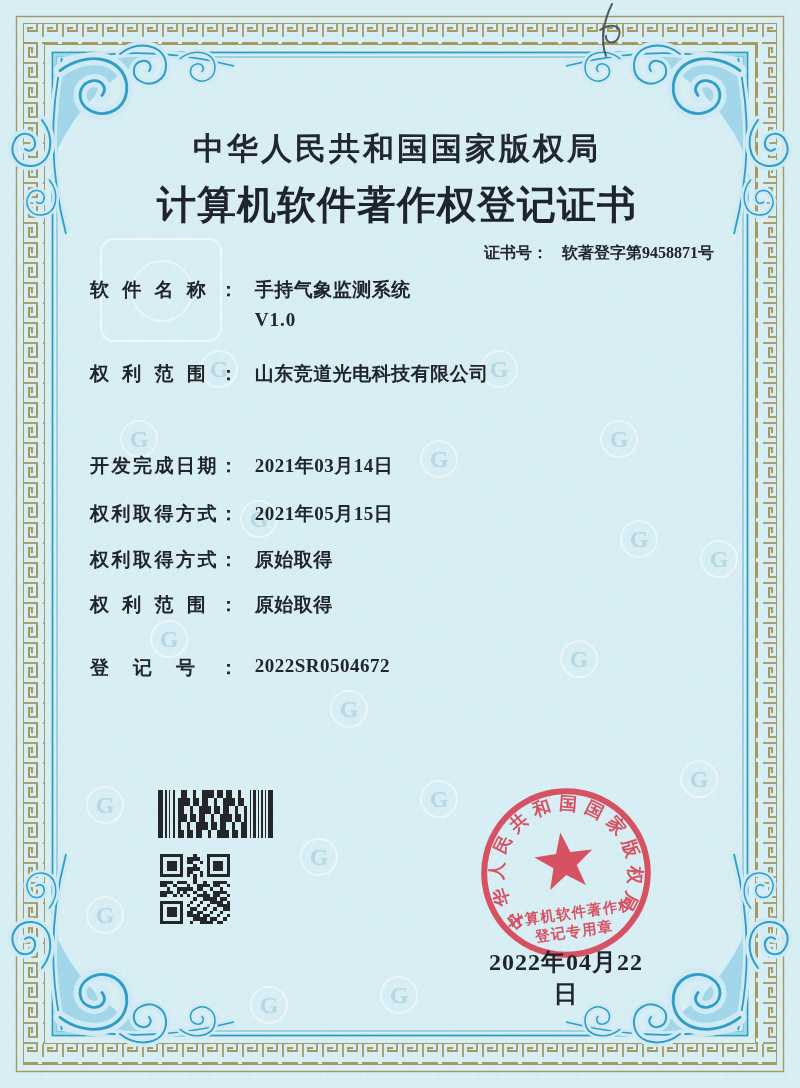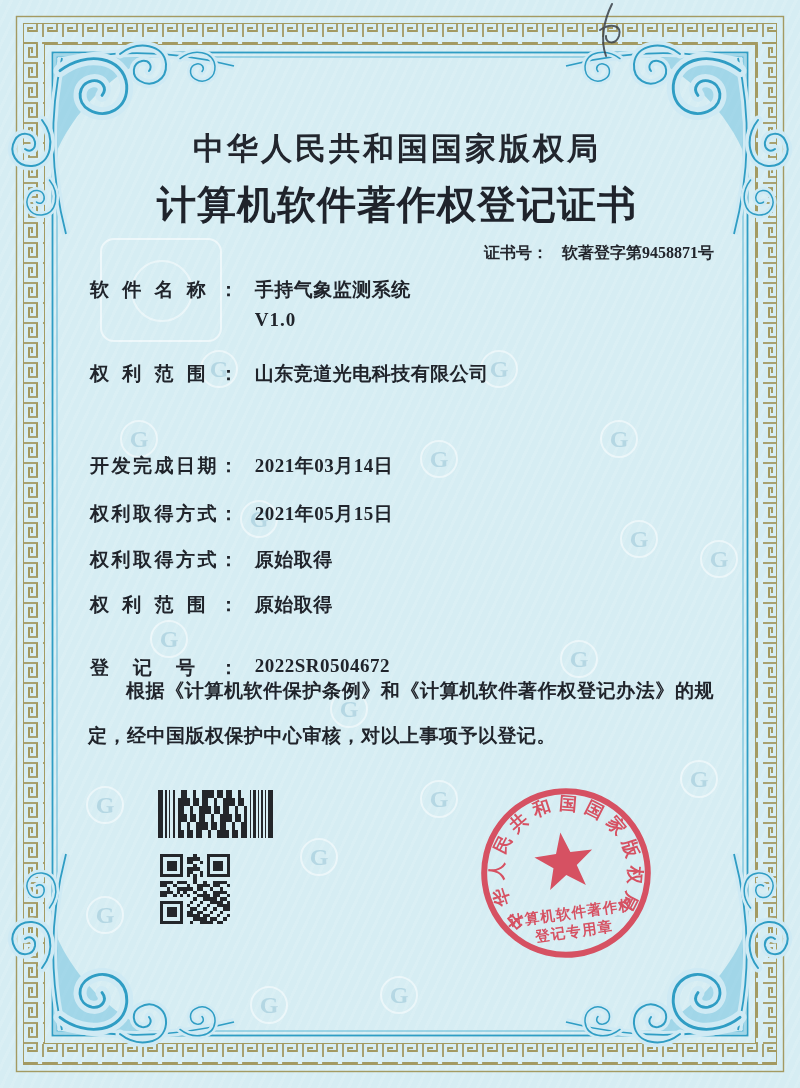--- a/index.html
+++ b/index.html
@@ -163,21 +163,20 @@
     <div class="row r5">
       <span class="lbl">权利范围：</span>
       <span class="val">原始取得</span>
     </div>
     <div class="row r6">
       <span class="lbl">登记号：</span>
       <span class="val">2022SR0504672</span>
     </div>
   </div>
 
-  <p class="statement">根据《计算机软件保护条例》和《计算机软件著作权登记办法》的规定，经中国版权保护中心审核，对以上事项予以登记。</p>
 
   <svg class="barcode" viewBox="0 0 116 48" shape-rendering="crispEdges">
       <rect x="0" y="0" width="5" height="48" fill="#24262a"></rect>
       <rect x="7" y="0" width="2" height="48" fill="#24262a"></rect>
       <rect x="11" y="0" width="1" height="48" fill="#24262a"></rect>
       <rect x="15" y="0" width="2" height="48" fill="#24262a"></rect>
       <rect x="23" y="0" width="3" height="8" fill="#24262a"></rect>
       <rect x="26" y="0" width="3" height="8" fill="#24262a"></rect>
       <rect x="35" y="0" width="3" height="8" fill="#24262a"></rect>
       <rect x="44" y="0" width="3" height="8" fill="#24262a"></rect>
@@ -419,14 +418,15 @@
       <polygon fill="#d64456" points="115,67 123.5,91.3 149.2,91.9 128.8,107.5 136.2,132.1 115,117.5 93.8,132.1 101.2,107.5 80.8,91.9 106.5,91.3"></polygon>
       <path id="sealArc" d="M 62.7 167.3 A 74 74 0 1 1 167.3 167.3" fill="none"></path>
       <text font-size="21" font-weight="bold" fill="#d64456" letter-spacing="8" font-family="Liberation Serif, serif">
         <textPath href="#sealArc" startOffset="2">中华人民共和国国家版权局</textPath>
       </text>
       <text x="115" y="168" text-anchor="middle" font-size="17" font-weight="bold" fill="#d64456" letter-spacing="1.5" font-family="Liberation Serif, serif">计算机软件著作权</text>
       <text x="115" y="190" text-anchor="middle" font-size="17" font-weight="bold" fill="#d64456" letter-spacing="1.5" font-family="Liberation Serif, serif">登记专用章</text>
     </g>
   </svg>
 
+  <div class="date">2022年04月22日</div>
 
 </div>
 
 </body></html>

